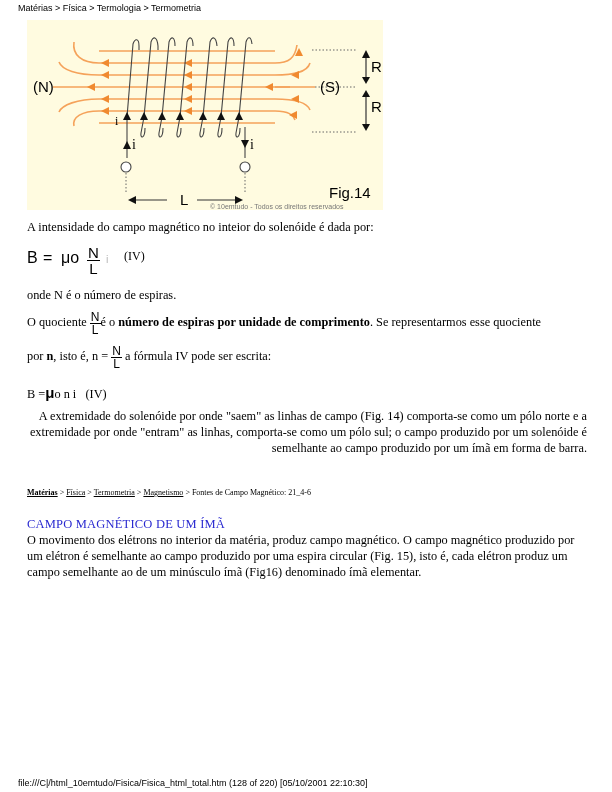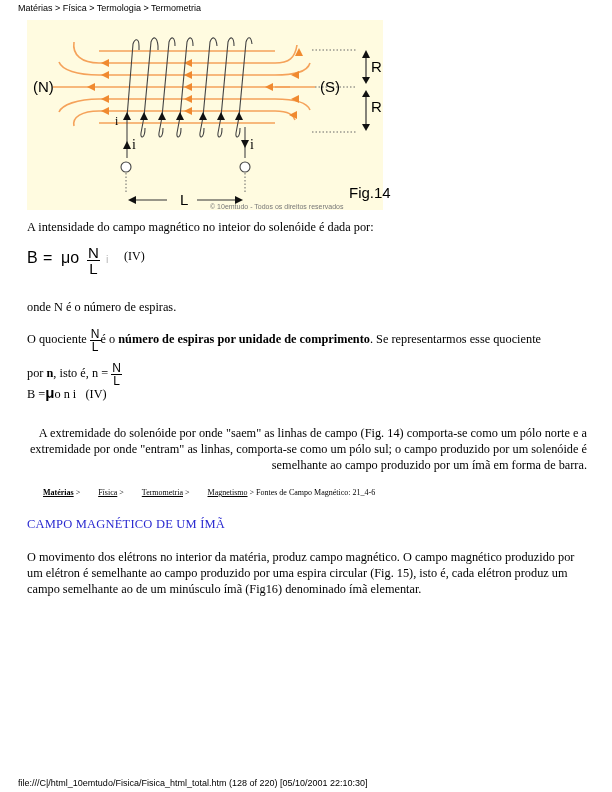--- a/index.html
+++ b/index.html
@@ -4,29 +4,29 @@
 <style>
   html, body { margin: 0; padding: 0; background: #ffffff; }
   body { width: 612px; height: 792px; position: relative; overflow: hidden;
          font-family: "Liberation Serif", serif; color: #000; }
   .hdr { position: absolute; left: 18px; top: 3px; font-family: "Liberation Sans", sans-serif;
          font-size: 9px; color: #000; }
   .footer { position: absolute; left: 18px; top: 778px; font-family: "Liberation Sans", sans-serif;
             font-size: 9px; color: #000; }
   .figure { position: absolute; left: 27px; top: 20px; width: 356px; height: 190px; }
   .p { position: absolute; left: 27px; font-size: 12.3px; line-height: 16px; }
-  .wide { width: 560px; margin-top: 17px; }
+  .wide { width: 560px; }
   .frac { display: inline-block; vertical-align: middle; text-align: center;
           font-family: "Liberation Sans", sans-serif; font-size: 12px; line-height: 12px; }
   .frac .num { display: block; padding: 0 1px; border-bottom: 1px solid #000; }
   .frac .den { display: block; }
   .formula1 { position: absolute; left: 27px; top: 243px; height: 36px; }
   .f-big { font-family: "Liberation Sans", sans-serif; font-size: 16px; position: absolute; }
   .small-nav { position: absolute; left: 27px; top: 488px; font-size: 8px; }
-  .small-nav a { color: #000; text-decoration: underline; margin-left: 16px; }
+  .small-nav a { color: #000; text-decoration: underline; }
   .small-nav .b { font-weight: bold; }
   .section-title { position: absolute; left: 27px; top: 509px; font-size: 12.5px; color: #2a2ad0;
                    letter-spacing: 0.2px; margin-top: 8px; }
 </style>
 </head>
 <body>
 
 <div class="hdr">Matérias &gt; Física &gt; Termologia &gt; Termometria</div>
 
 <div class="figure">
@@ -128,56 +128,57 @@
     </g>
   </svg>
   <span style="position:absolute;left:6px;top:58px;font-family:'Liberation Sans',sans-serif;font-size:15px;">(N)</span>
   <span style="position:absolute;left:293px;top:58px;font-family:'Liberation Sans',sans-serif;font-size:15px;">(S)</span>
   <span style="position:absolute;left:344px;top:38px;font-family:'Liberation Sans',sans-serif;font-size:15px;">R</span>
   <span style="position:absolute;left:344px;top:78px;font-family:'Liberation Sans',sans-serif;font-size:15px;">R</span>
   <span style="position:absolute;left:153px;top:171px;font-family:'Liberation Sans',sans-serif;font-size:15px;">L</span>
   <span style="position:absolute;left:88px;top:94px;font-size:12px;">i</span>
   <span style="position:absolute;left:105px;top:117px;font-size:14px;">i</span>
   <span style="position:absolute;left:223px;top:117px;font-size:14px;">i</span>
-  <span style="position:absolute;left:302px;top:164px;font-family:'Liberation Sans',sans-serif;font-size:15px;margin-left:20px;">Fig.14</span>
+  <span style="position:absolute;left:302px;top:164px;font-family:'Liberation Sans',sans-serif;font-size:15px;">Fig.14</span>
   <span style="position:absolute;left:183px;top:183px;font-family:'Liberation Sans',sans-serif;font-size:7px;color:#777;white-space:nowrap;">© 10emtudo - Todos os direitos reservados</span>
 </div>
 
 <div class="p" style="top:219px;">A intensidade do campo magnético no inteior do solenóide é dada por:</div>
 
 <div class="formula1">
   <span class="f-big" style="left:0;top:6px;">B</span>
   <span class="f-big" style="left:16px;top:6px;">=</span>
   <span class="f-big" style="left:34px;top:6px;">μo</span>
   <span class="frac" style="position:absolute;left:60px;top:2px;font-size:15px;line-height:15px;">
     <span class="num">N</span>
     <span class="den">L</span>
   </span>
   <span style="position:absolute;left:79px;top:10px;font-family:'Liberation Sans',sans-serif;font-size:11px;color:#bbb;">i</span>
   <span style="position:absolute;left:97px;top:6px;font-size:12px;">(IV)</span>
 </div>
 
-<div class="p" style="top:287px;margin-top:12px;">onde N é o número de espiras.</div>
+<div class="p" style="top:287px;">onde N é o número de espiras.</div>
 
 <div class="p wide" style="top:311px;">
   <span>O quociente</span>
   <span class="frac">
     <span class="num">N</span>
     <span class="den">L</span>
   </span><span>é o</span>
   <b>número de espiras por unidade de comprimento</b><span>. Se representarmos esse quociente</span>
 </div>
 
 <div class="p wide" style="top:345px;">
   <span>por</span>
   <b>n</b><span>, isto é, n =</span>
   <span class="frac">
     <span class="num">N</span>
     <span class="den">L</span>
   </span>
+  <span>a fórmula IV pode ser escrita:</span>
 </div>
 
 <div class="p" style="top:385px;">
   <span>B =</span><span style="font-family:'Liberation Sans',sans-serif;font-size:15px;font-weight:bold;">μ</span><span>o n i</span>&nbsp;&nbsp;&nbsp;<span>(IV)</span>
 </div>
 
 <div class="p wide" style="top:408px;text-align:right;">A extremidade do solenóide por onde "saem" as linhas de campo (Fig. 14) comporta-se como um pólo norte e a extremidade por onde "entram" as linhas, comporta-se como um pólo sul; o campo produzido por um solenóide é semelhante ao campo produzido por um ímã em forma de barra.</div>
 
 <div class="small-nav">
   <a class="b" href="#">Matérias</a><span> &gt; </span><a href="#">Física</a><span> &gt; </span><a href="#">Termometria</a><span> &gt; </span><a href="#">Magnetismo</a><span> &gt; </span><span>Fontes de Campo Magnético: 21_4-6</span>

